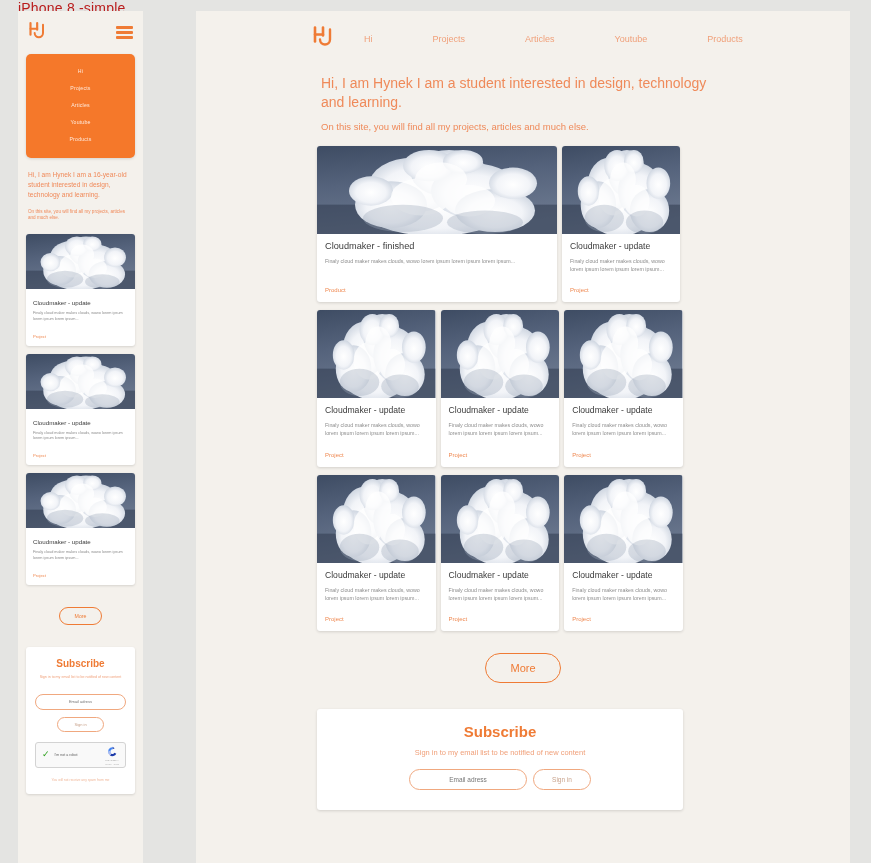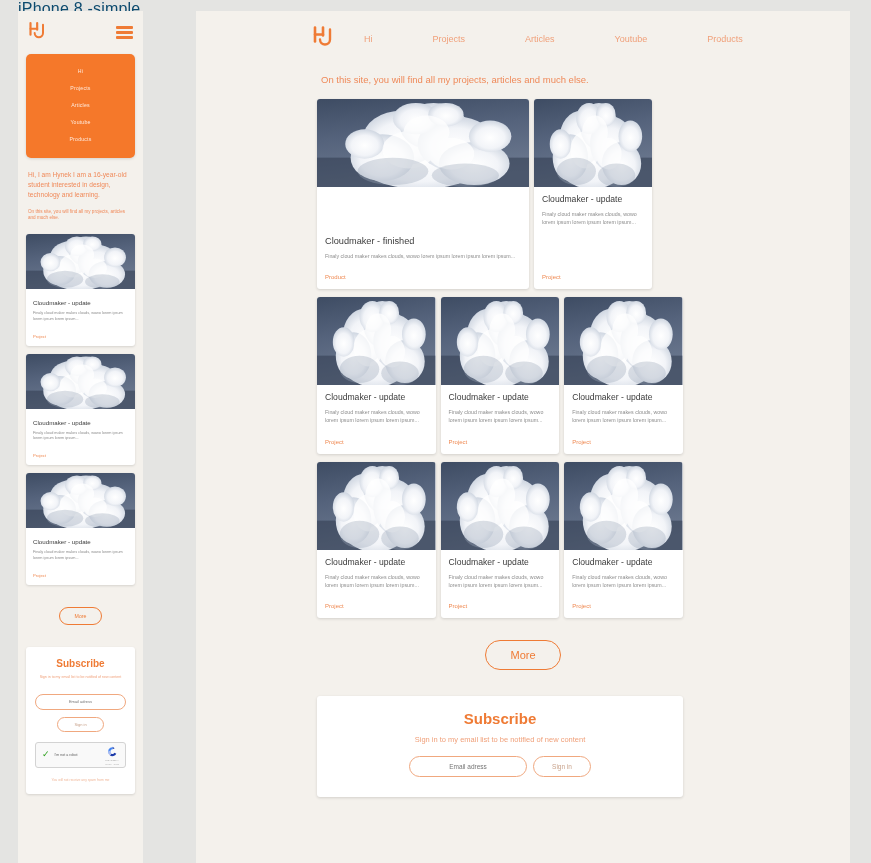--- a/index.html
+++ b/index.html
@@ -6,22 +6,22 @@
   html, body {
     width: 871px; height: 863px;
     background: #e4e4e2;
     font-family: "Liberation Sans", sans-serif;
     overflow: hidden;
   }
   .canvas { position: relative; width: 871px; height: 863px; }
 
   .frame-label {
     position: absolute;
-    font-size: 16px;
-    color: #0c4a6e;
+    font-size: 14px;
+    color: #b91c1c;
     letter-spacing: .2px;
     white-space: nowrap;
     text-align: center;
   }
 
   
   .mobile {
     position: absolute;
     left: 18px; top: 11px;
     width: 125px; height: 852px;
@@ -133,21 +133,21 @@
   .d-hero-sub { color:#ef8a5a; font-size: 9.5px; margin-top: 9px; }
 
   .d-grid { margin: 14px 0 0 121px; width: 366px; }
   .d-row { display: flex; gap: 5px; margin-bottom: 8px; }
 
   .d-card {
     background: #fff; border-radius: 3px; overflow: hidden;
     box-shadow: 0 1px 3px rgba(0,0,0,.14);
     display: flex; flex-direction: column;
   }
-  .d-card-wide { width: 212px; gap: 42px; }
+  .d-card-wide { width: 240px; }
   .d-card-small { width: 118px; }
   .d-card-third { width: 118.6px; }
   .d-card-img-wide { width: 100%; height: 88px; }
   .d-card-img { width: 100%; height: 88px; }
   .d-card-body { padding: 7px 8px 9px 8px; flex: 1; display:flex; flex-direction:column; }
   .d-card-title { font-size: 9.2px; color: #3b3b3b; margin-bottom: 6px; }
   .d-card-title-sm { font-size: 8.6px; color: #3b3b3b; margin-bottom: 6px; }
   .d-card-desc { font-size: 5.3px; color: #8d8d8d; line-height: 1.55; }
   .d-card-tag { font-size: 6px; color: #ef8a53; margin-top: auto; padding-top: 14px; }
 
@@ -331,20 +331,21 @@
       <nav class="d-nav">
         <span class="d-nav-item">Hi</span>
         <span class="d-nav-item">Projects</span>
         <span class="d-nav-item">Articles</span>
         <span class="d-nav-item">Youtube</span>
         <span class="d-nav-item">Products</span>
       </nav>
     </div>
 
     <div class="d-hero">
+      <div class="d-hero-title">Hi, I am Hynek  I am a student interested in design, technology and learning.</div>
       <div class="d-hero-sub">On this site, you will find  all my projects, articles and much else.</div>
     </div>
 
     <div class="d-grid">
 
       <div class="d-row">
         <div class="d-card d-card-wide">
           <svg class="d-card-img-wide" viewBox="0 0 240 90" preserveAspectRatio="none">
               <use href="#cloudPhoto"></use>
             </svg>

